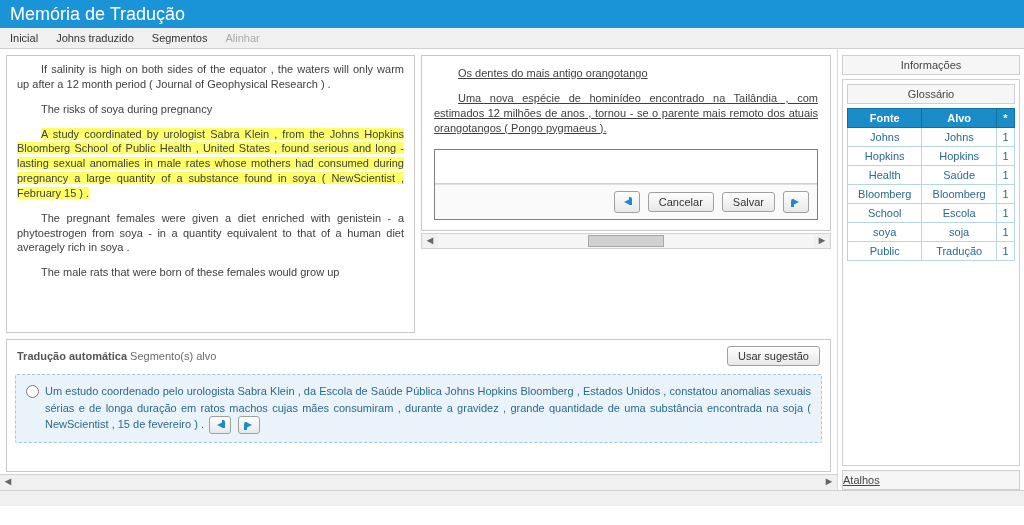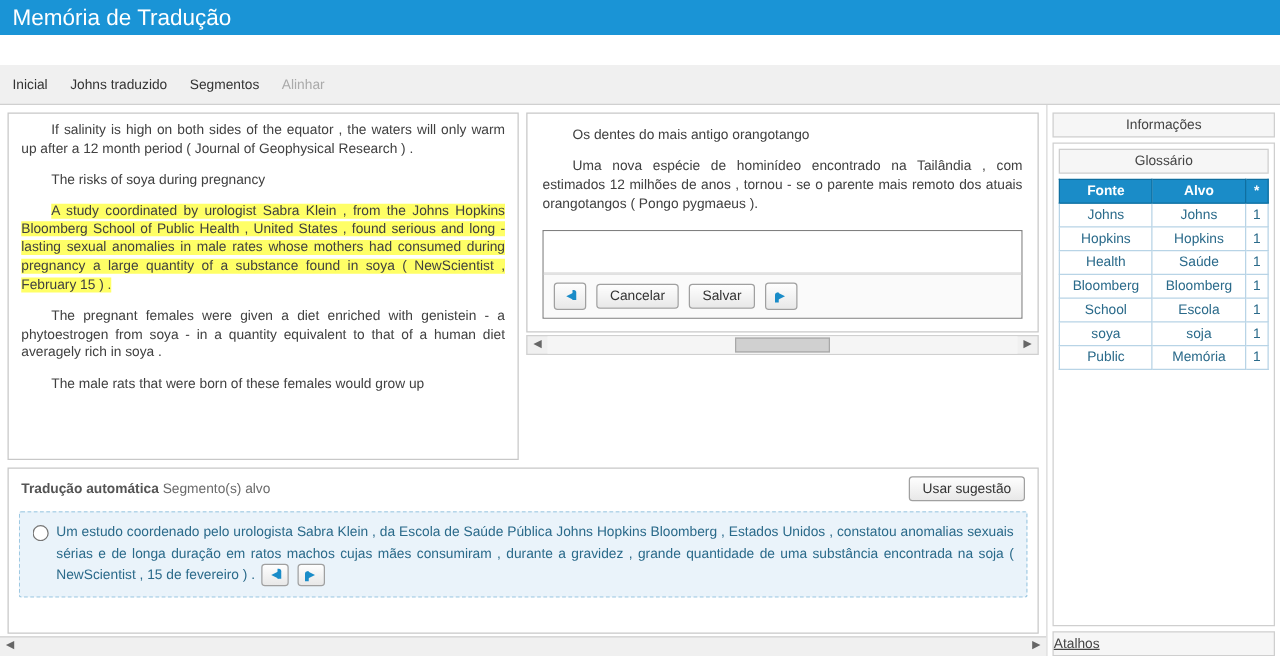--- a/index.html
+++ b/index.html
@@ -1,33 +1,33 @@
 <!DOCTYPE html>
 <html><head>
 <meta charset="utf-8">
 <style>
 * { box-sizing: border-box; margin: 0; padding: 0; }
 html, body { width: 1024px; height: 525px; overflow: hidden; font-family: Verdana, Geneva, sans-serif; font-size: 11px; color: #333; }
 .title-bar { background: #1a94d6; color: #fff; font-size: 18px; padding: 4px 10px; height: 28px; }
-.menu-bar { background: #f0f0f0; border-bottom: 1px solid #d0d0d0; height: 32px; padding: 4px 10px; display: flex; gap: 18px; align-items: center; margin-top: 24px; }
+.menu-bar { background: #f0f0f0; border-bottom: 1px solid #d0d0d0; height: 21px; padding: 4px 10px; display: flex; gap: 18px; align-items: center; }
 .menu-bar span { cursor: pointer; }
 .menu-bar .disabled { color: #aaa; }
 .work { display: flex; height: 441px; }
 .left-col { width: 838px; display: flex; flex-direction: column; border-right: 1px solid #d8d8d8; }
 .top-panes { display: flex; height: 286px; }
 .source-pane { width: 418px; border: 1px solid #c8c8c8; margin: 6px 3px 2px 6px; overflow-y: auto; overflow-x: auto; padding: 6px 10px; position: relative; }
 .source-pane p { text-align: justify; margin-bottom: 10px; line-height: 1.35; color: #404040; }
 .source-pane p.indent { text-indent: 24px; }
 .source-pane .hl { background: #ffff66; }
 .target-pane { width: 410px; border: 1px solid #c8c8c8; margin: 6px 6px 2px 3px; padding: 10px 12px; position: relative; display: flex; flex-direction: column; }
 .target-pane p { text-align: justify; margin-bottom: 10px; line-height: 1.35; color: #404040; }
-.target-pane p.indent { text-indent: 24px; }
+.target-pane p.indent { text-indent: 24px; text-decoration: underline; }
 .edit-box { border: 1px solid #808080; margin-top: 4px; }
 .edit-input { height: 34px; border-bottom: 1px solid #d0d0d0; background: #fff; }
-.edit-toolbar { padding: 6px 8px; display: flex; gap: 8px; align-items: center; background: #fafafa; border-top: 1px solid #e0e0e0; }
+.edit-toolbar { padding: 6px 8px; display: flex; gap: 8px; align-items: center; background: #fafafa; border-top: 1px solid #e0e0e0; justify-content: flex-end; }
 .btn { background: linear-gradient(#fefefe,#e8e8e8); border: 1px solid #a0a0a0; border-radius: 3px; padding: 3px 10px; font-size: 11px; cursor: pointer; color: #333; }
 .icon-btn { width: 26px; height: 22px; background: linear-gradient(#fefefe,#e8e8e8); border: 1px solid #a0a0a0; border-radius: 3px; display: flex; align-items: center; justify-content: center; cursor: pointer; }
 .arrow-up-left { width: 0; height: 0; border-right: 6px solid #1a8cc8; border-top: 3px solid transparent; border-bottom: 3px solid transparent; position: relative; }
 .arrow-up-left::after { content: ''; position: absolute; left: 5px; top: -5px; width: 3px; height: 8px; background: #1a8cc8; border-radius: 0 2px 0 0; }
 .arrow-dn-right { width: 0; height: 0; border-left: 6px solid #1a8cc8; border-top: 3px solid transparent; border-bottom: 3px solid transparent; position: relative; }
 .arrow-dn-right::after { content: ''; position: absolute; right: 5px; top: -3px; width: 3px; height: 8px; background: #1a8cc8; border-radius: 2px 0 0 0; }
 .hscroll { height: 16px; background: #f0f0f0; border: 1px solid #d0d0d0; margin: 0 6px 4px 3px; position: relative; display: flex; }
 .hscroll .arrow { width: 16px; text-align: center; color: #666; cursor: pointer; }
 .hscroll .track { flex: 1; background: #f5f5f5; position: relative; }
 .hscroll .thumb { position: absolute; left: 40%; width: 20%; top: 1px; bottom: 1px; background: #d0d0d0; border: 1px solid #a8a8a8; }
@@ -175,21 +175,21 @@
               <td>Escola</td>
               <td>1</td>
             </tr>
             <tr>
               <td>soya</td>
               <td>soja</td>
               <td>1</td>
             </tr>
             <tr>
               <td>Public</td>
-              <td>Memória</td>
+              <td>Tradução</td>
               <td>1</td>
             </tr>
           </tbody>
       </table>
     </div>
     <div class="shortcut-header">Atalhos</div>
   </div>
 </div>
 
 <div class="footer-strip"></div>

